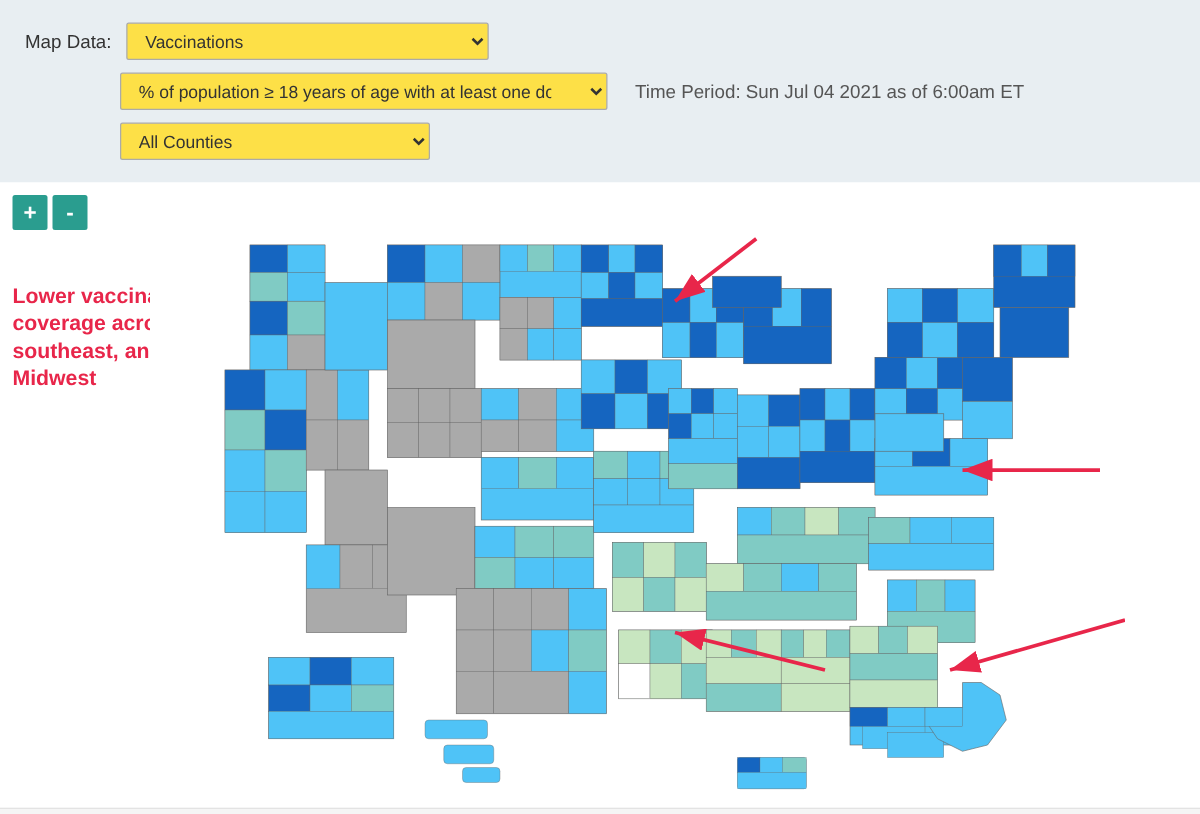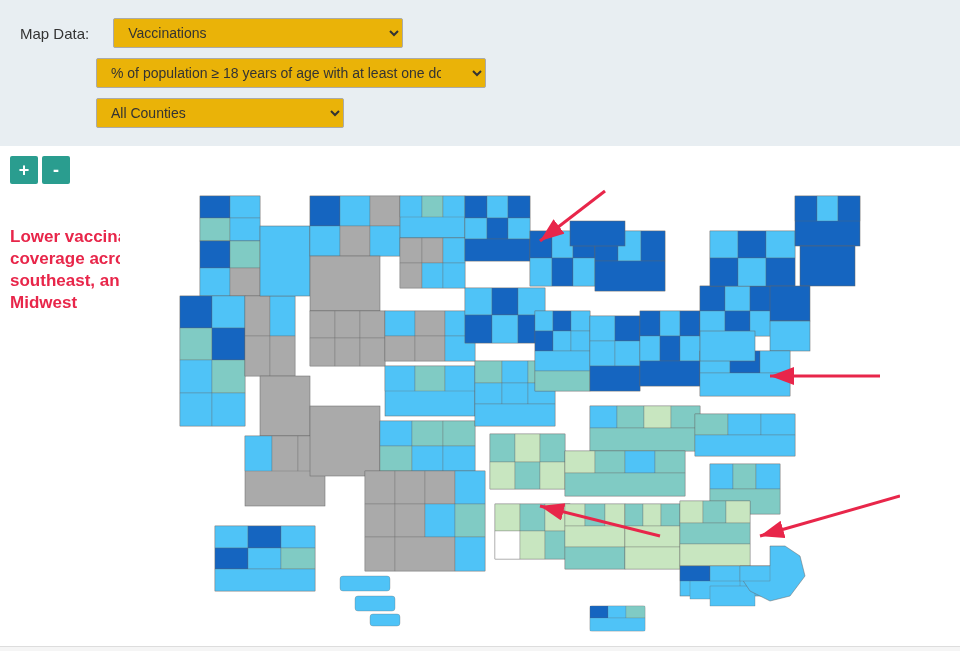--- a/index.html
+++ b/index.html
@@ -8,30 +8,30 @@
     .header-section {
       background: #e8eef2;
       padding: 18px 20px 18px 20px;
       display: flex;
       flex-direction: column;
       gap: 10px;
     }
     .map-data-row {
       display: flex;
       align-items: center;
-      gap: 24px;
+      gap: 12px;
     }
     .map-data-label {
       font-size: 15px;
       color: #333;
       white-space: nowrap;
     }
     .header-select {
       border: 1px solid #aaa;
-      background: #eab308;
+      background: #fde047;
       padding: 5px 28px 5px 10px;
       font-size: 14px;
       color: #333;
       appearance: auto;
       cursor: pointer;
       border-radius: 2px;
     }
     .select-vaccination {
       width: 290px;
     }
@@ -139,20 +139,21 @@
       <option>Deaths</option>
       <option>Tests</option>
     </select>
   </div>
   <div class="second-row">
     <select class="header-select select-metric">
       <option>% of population ≥ 18 years of age with at least one dose</option>
       <option>% of population fully vaccinated</option>
       <option>Total doses administered</option>
     </select>
+    <span class="time-period-text">Time Period: Sun Jul 04 2021 as of 6:00am ET</span>
   </div>
   <div class="third-row">
     <select class="header-select select-counties">
       <option>All Counties</option>
       <option>Urban Counties</option>
       <option>Rural Counties</option>
     </select>
   </div>
 </div>
 

